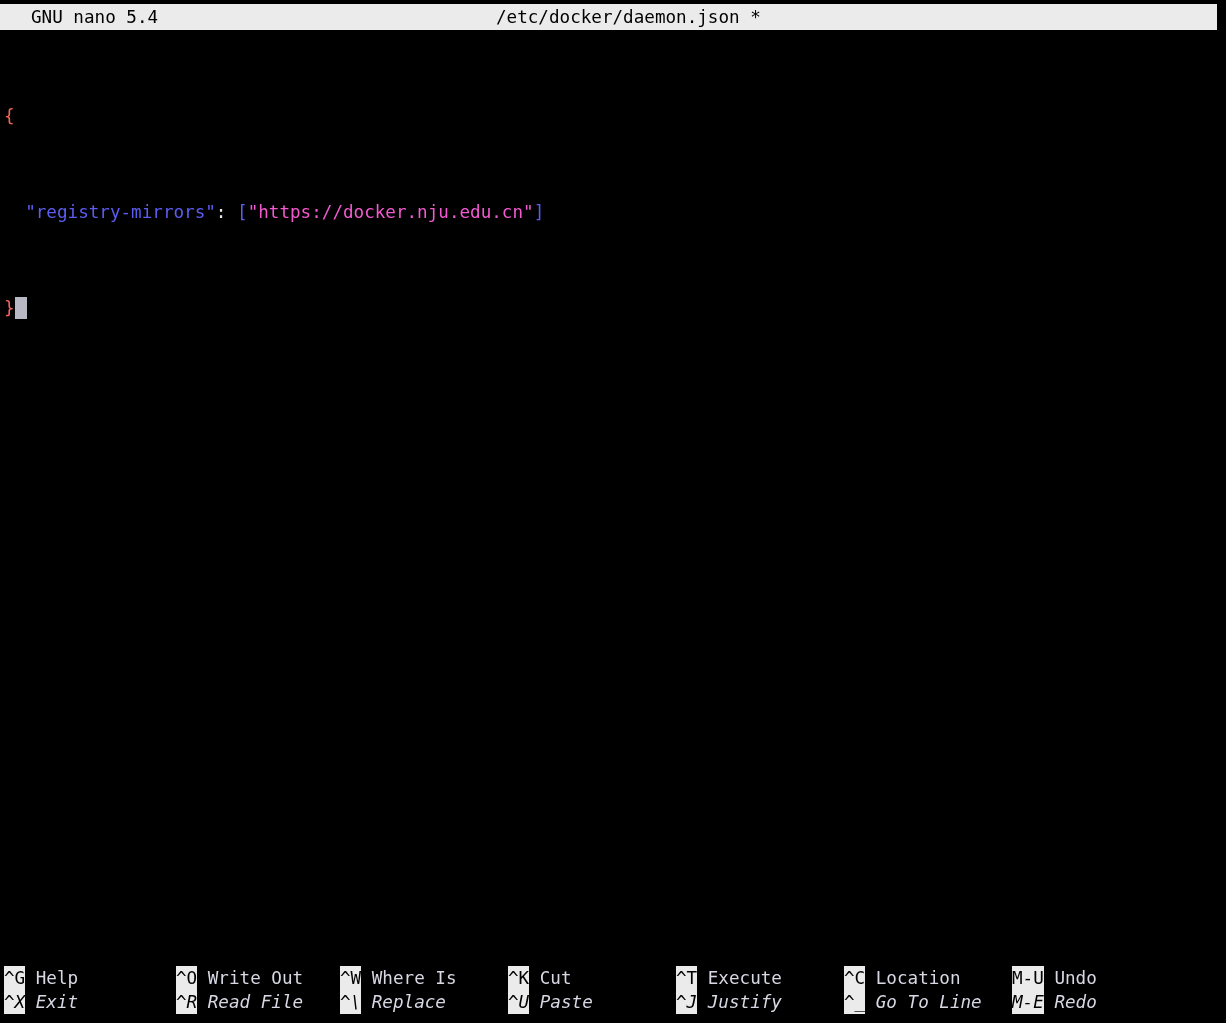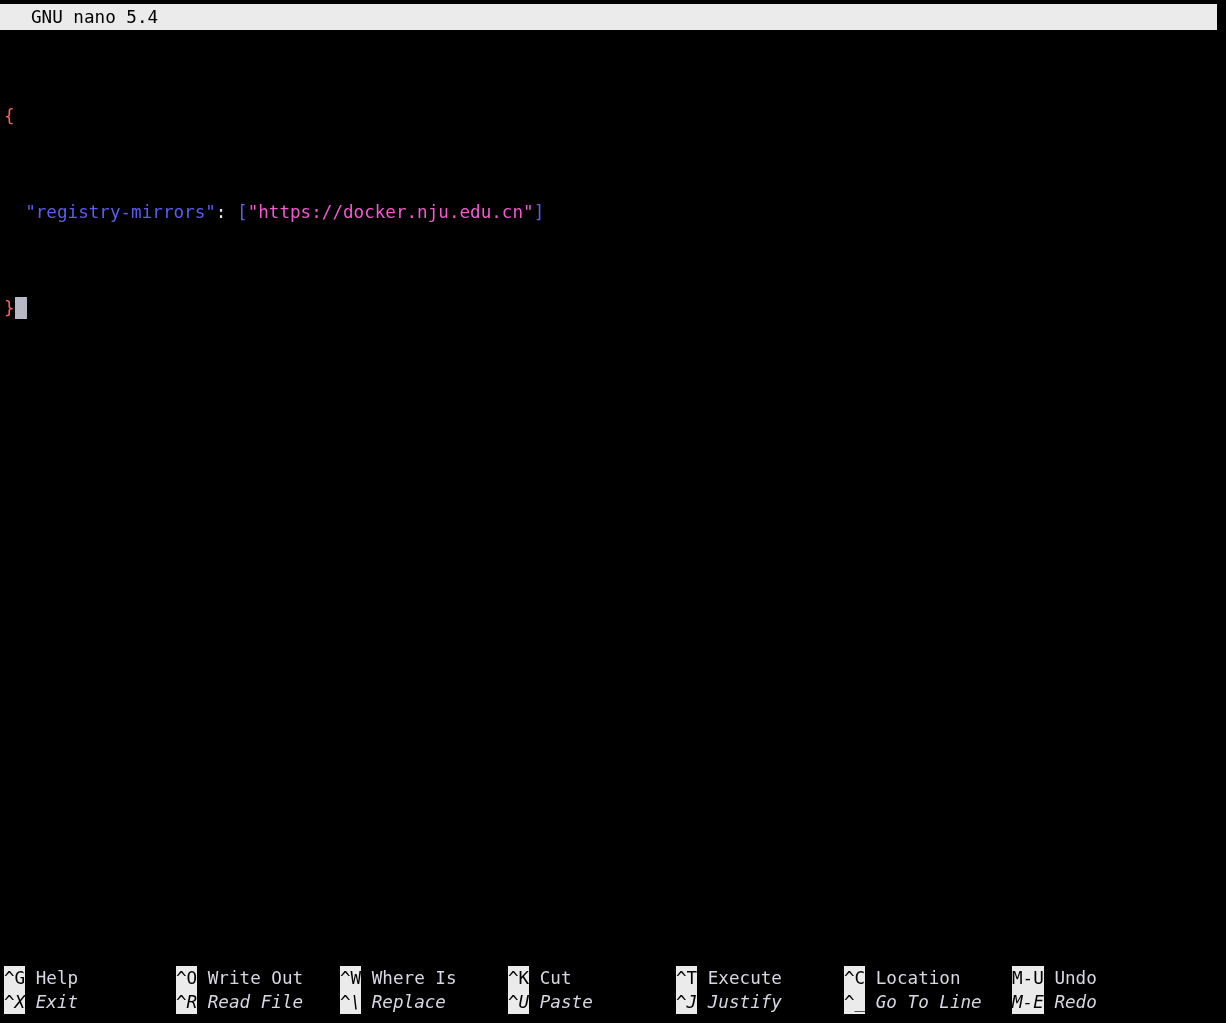--- a/index.html
+++ b/index.html
@@ -126,21 +126,21 @@
     color: #d8d8e4;
     white-space: pre;
   }
 </style>
 </head>
 <body>
 
 <div id="terminal">
 
   <div class="titlebar">
-    <div class="tb-row"><span class="tb-version">GNU nano 5.4</span></div>
+    <div class="tb-row"><span class="tb-version">GNU nano 5.4</span><span class="tb-file">/etc/docker/daemon.json *</span></div>
   </div>
 
   <div class="editor">
 
     <div class="eline"><span class="tok-brace">{</span></div>
 
     <div class="eline"><span class="tok-punct">  </span><span class="tok-key">"registry-mirrors"</span><span class="tok-punct">:</span><span class="tok-punct"> </span><span class="tok-bracket">[</span><span class="tok-string">"https://docker.nju.edu.cn"</span><span class="tok-bracket">]</span></div>
 
     <div class="eline"><span class="tok-brace">}</span><span class="cursor"></span></div>
 

